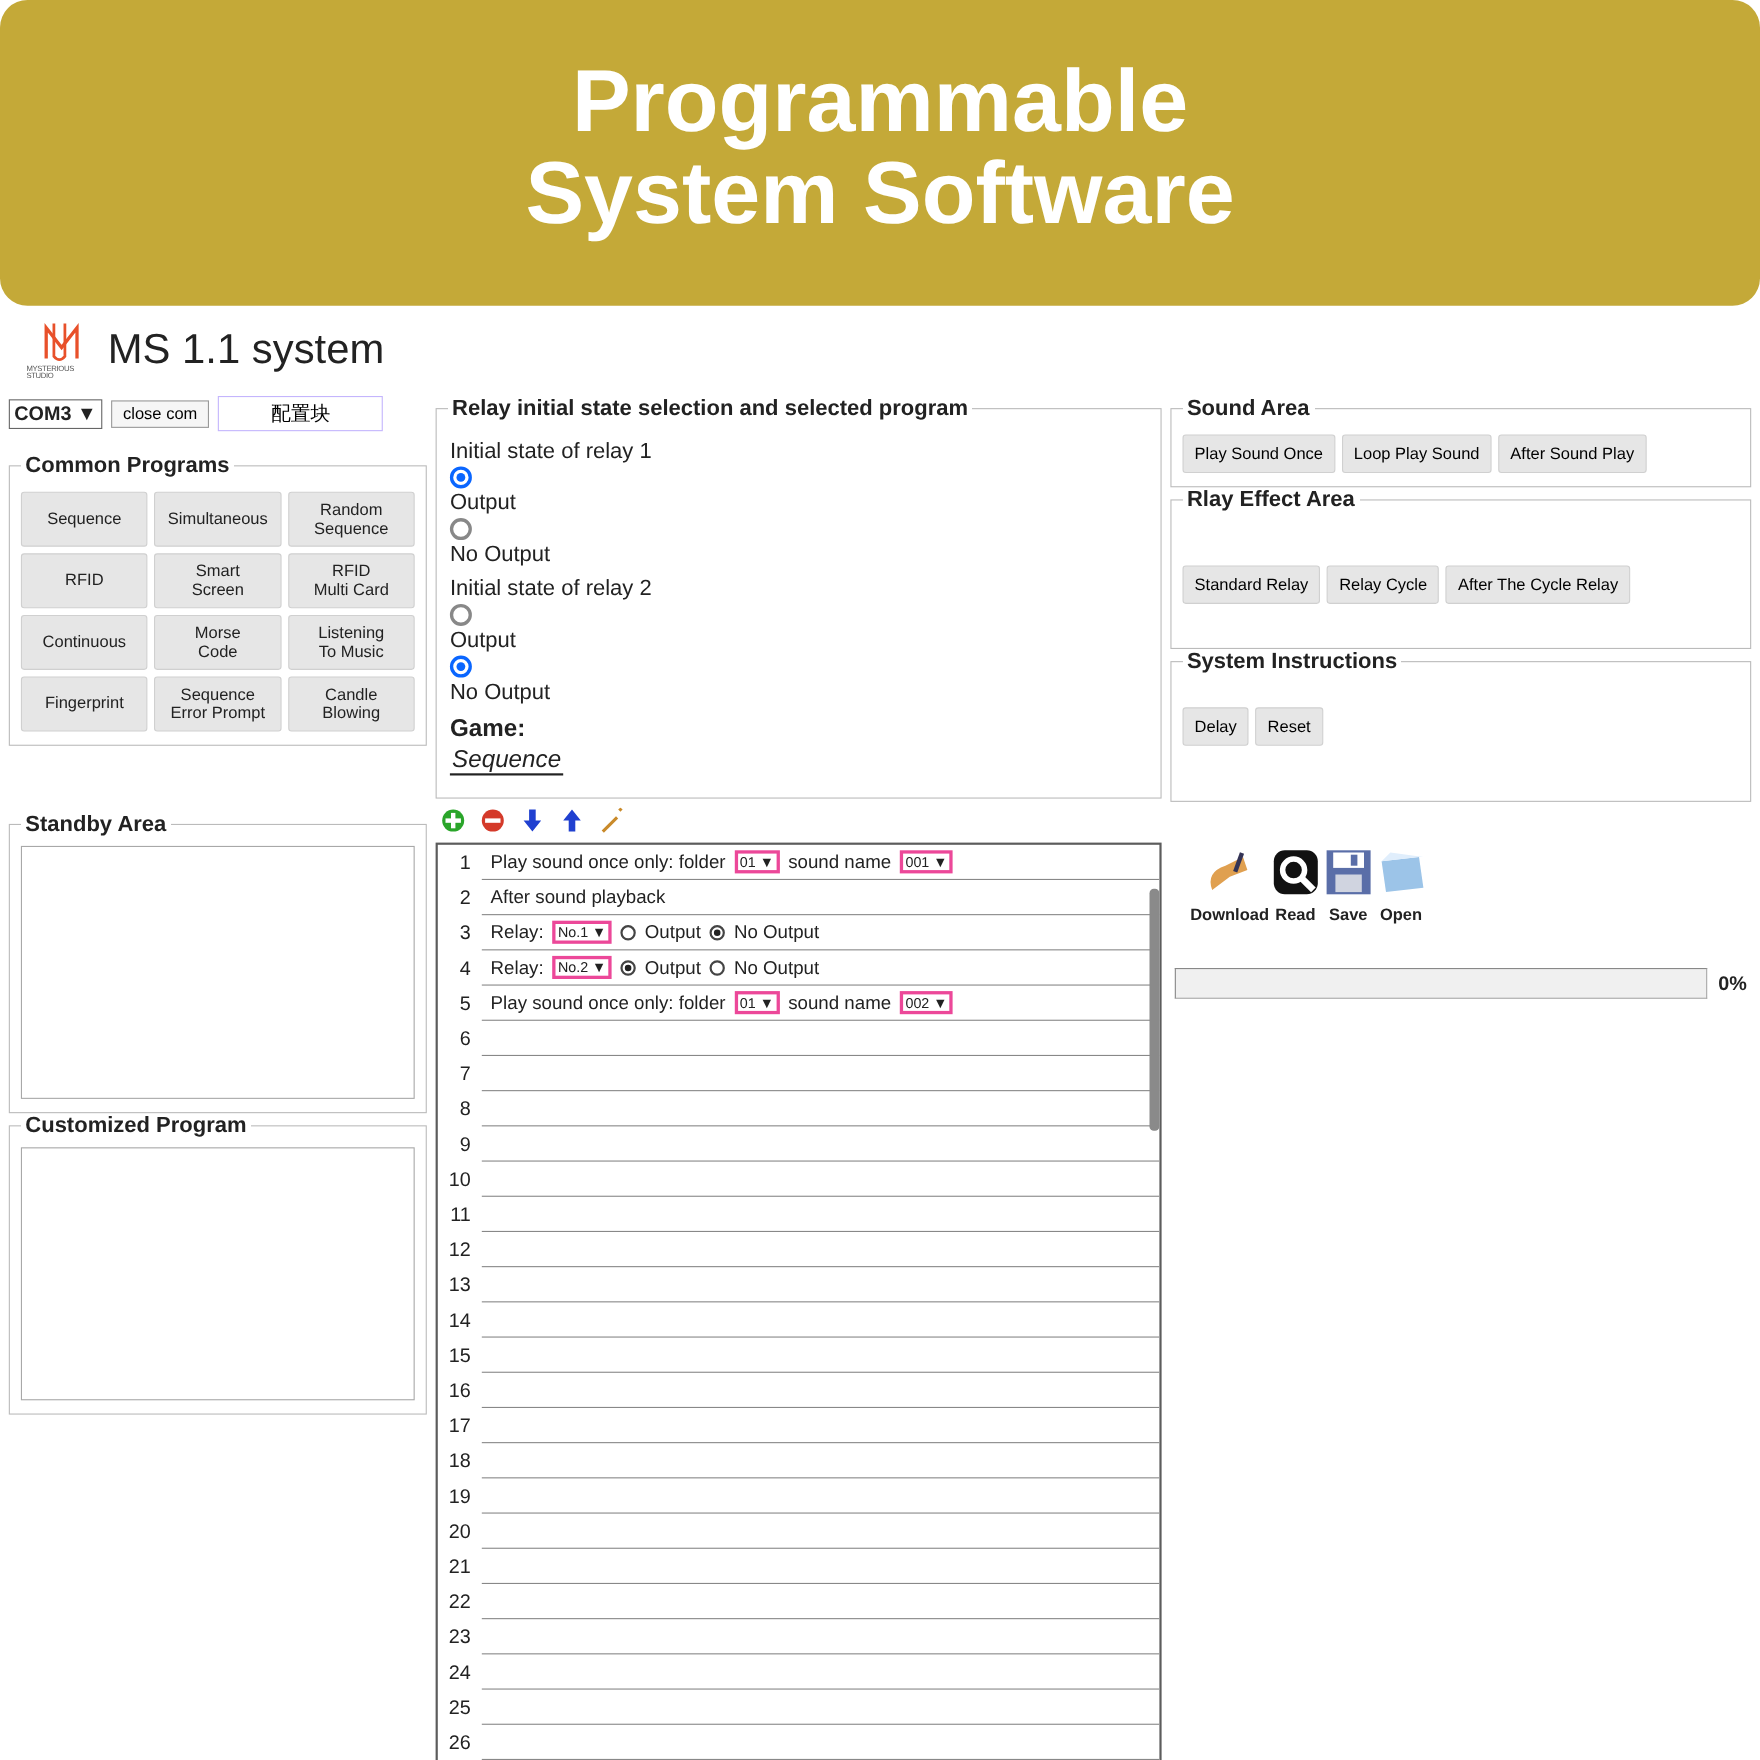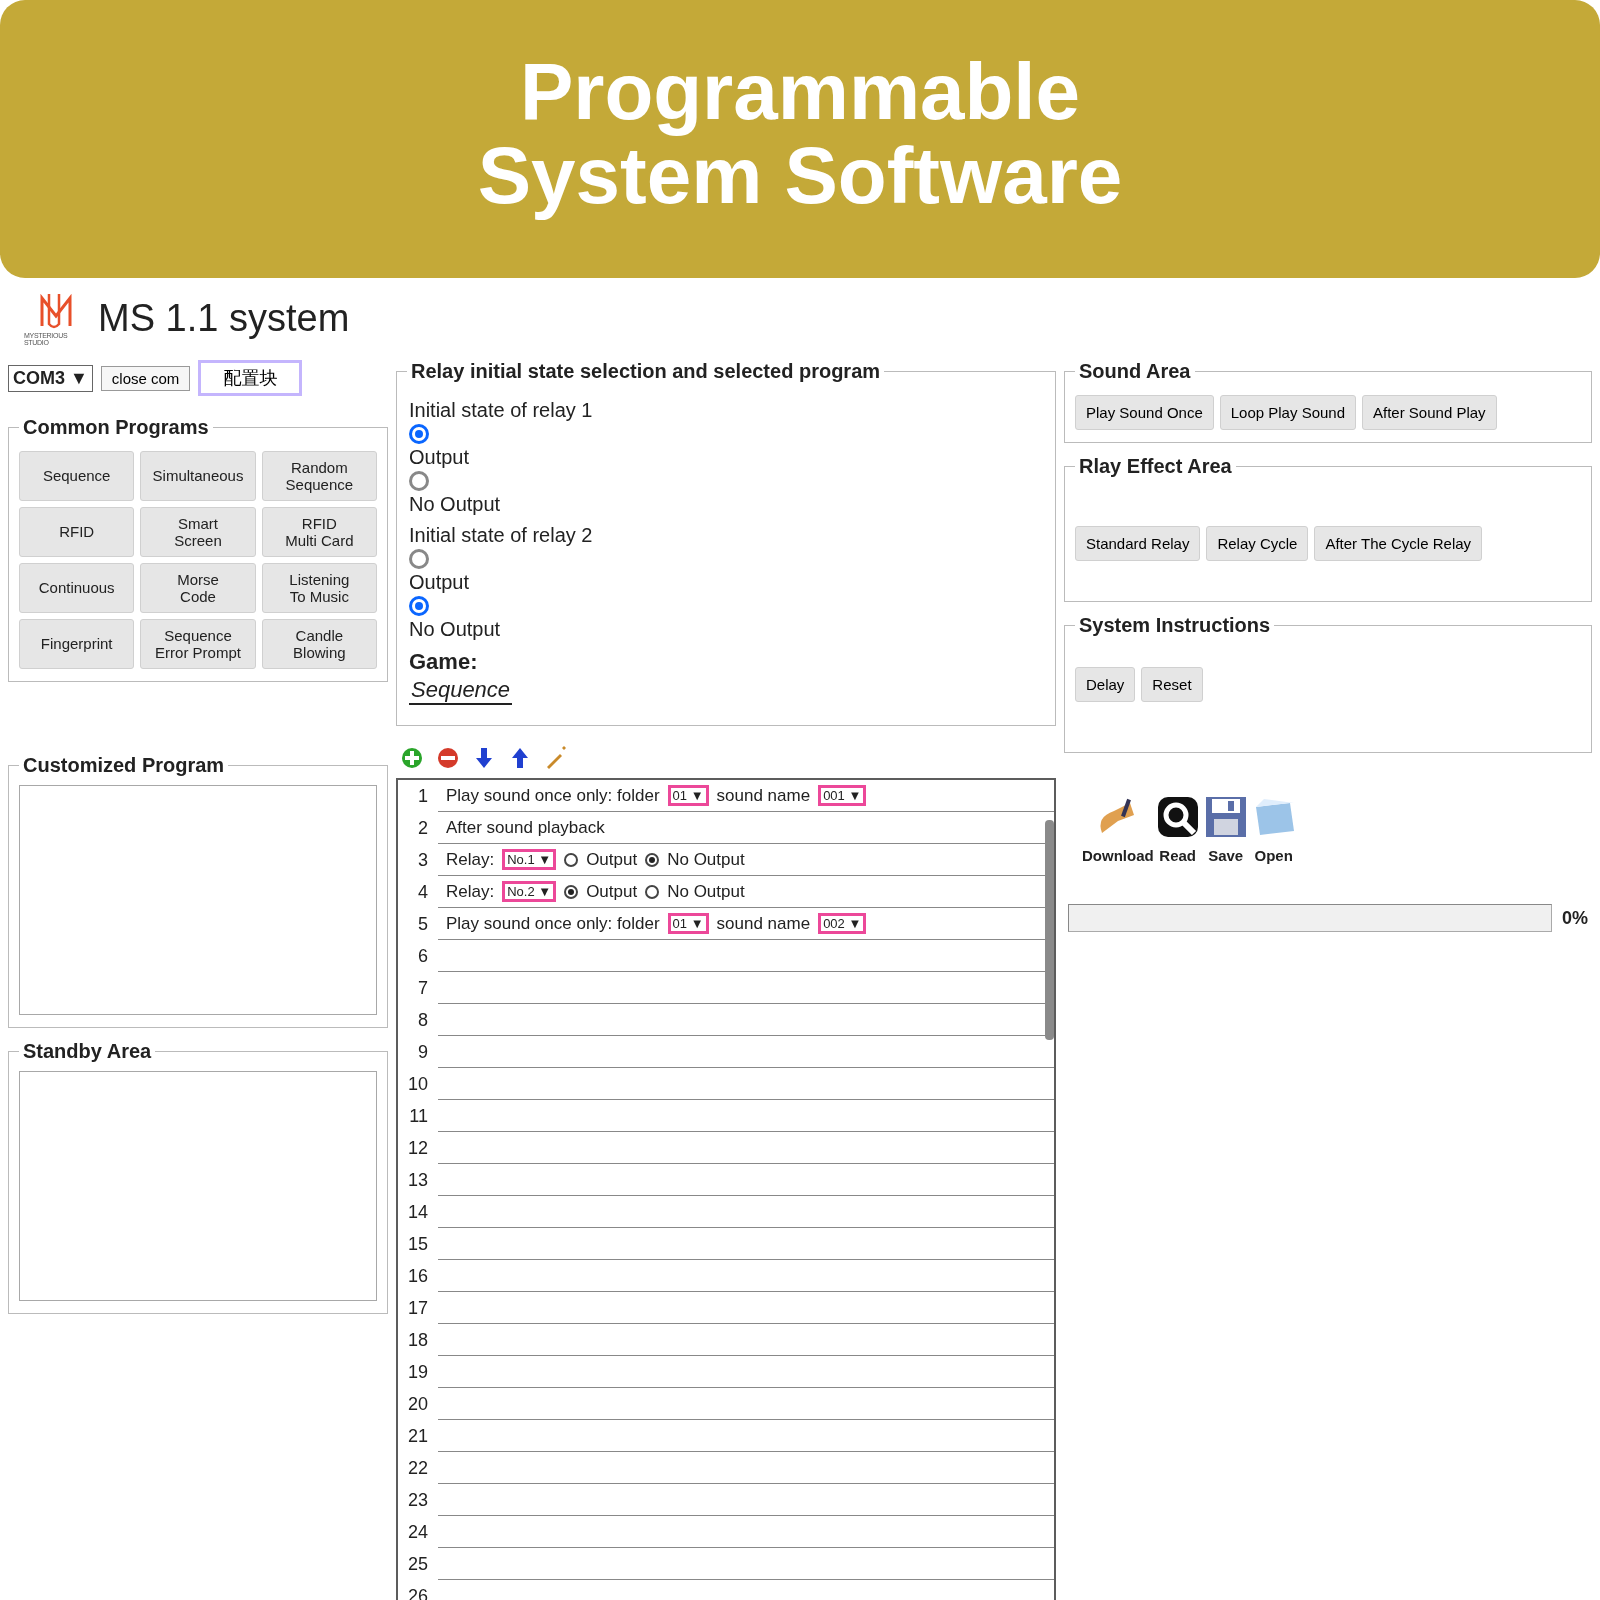--- a/index.html
+++ b/index.html
@@ -9,23 +9,23 @@
   .titlebar { display: flex; align-items: center; padding: 12px 24px 14px 24px; }
   .titlebar .logo { width: 64px; height: 56px; margin-right: 10px; display:flex; flex-direction:column; align-items:center; }
   .titlebar .logo .logotxt { font-size:7px; color:#555; margin-top:2px; letter-spacing: -0.3px; }
   .titlebar .appname { font-size: 38px; font-weight: 500; }
 
   .main { display: grid; grid-template-columns: 380px 660px 1fr; gap: 8px; padding: 0 8px; }
 
   .toprow { display:flex; align-items:center; gap:8px; margin-bottom:20px; }
   .select-sm { border:1px solid #666; padding:2px 4px; font-size:18px; font-weight:bold; background:#fff; cursor:pointer; }
   .btn-sm { border:1px solid #999; background:#f6f6f6; padding:3px 10px; font-size:15px; cursor:pointer; }
-  .btn-wide { border:3px solid #c4b5fd; padding:3px 22px; font-size:18px; background:#fff; cursor:pointer; }
-
-  fieldset { border:1px solid #bbb; padding:8px 10px 12px 10px; margin-bottom:12px; }
+  .btn-wide { border:1px solid #c4b5fd; padding:3px 47px; font-size:18px; background:#fff; cursor:pointer; }
+
+  fieldset { border:1px solid #bbb; padding:8px 10px 12px 10px; margin-bottom:0; }
   legend { padding:0 4px; font-size:20px; font-weight:600; }
 
   .prog-grid { display:grid; grid-template-columns: repeat(3, 1fr); gap:6px; padding-top:4px; }
   .prog-btn { background:#e6e6e6; border:1px solid #d0d0d0; border-radius:3px; height:50px; display:flex; align-items:center; justify-content:center; text-align:center; font-size:15px; line-height:1.15; cursor:pointer; padding:0 4px; }
 
   .emptybox { height:230px; border:1px solid #a8a8a8; }
 
   .relay-head { padding:4px 2px; }
   .relay-row { display:flex; align-items:flex-start; gap:2px; font-size:20px; padding:4px 0;flex-direction:column; }
   .radio { appearance:none; width:20px; height:20px; border:3px solid #0a66ff; border-radius:50%; position:relative; cursor:pointer; }
@@ -101,26 +101,26 @@
           <div class="prog-btn">Listening<br>To Music</div>
           <div class="prog-btn">Fingerprint</div>
           <div class="prog-btn">Sequence<br>Error Prompt</div>
           <div class="prog-btn">Candle<br>Blowing</div>
         </div>
     </fieldset>
 
     <div style="height:60px"></div>
 
     <fieldset>
+      <legend>Standby Area</legend>
+      <div class="emptybox"></div>
+    </fieldset>
+
+    <fieldset>
       <legend>Customized Program</legend>
-      <div class="emptybox"></div>
-    </fieldset>
-
-    <fieldset>
-      <legend>Standby Area</legend>
       <div class="emptybox"></div>
     </fieldset>
   </div>
 
   <div>
     <fieldset>
       <legend>Relay initial state selection and selected program</legend>
       <div class="relay-head">
         <div class="relay-row">
           <span>Initial state of relay 1</span>

